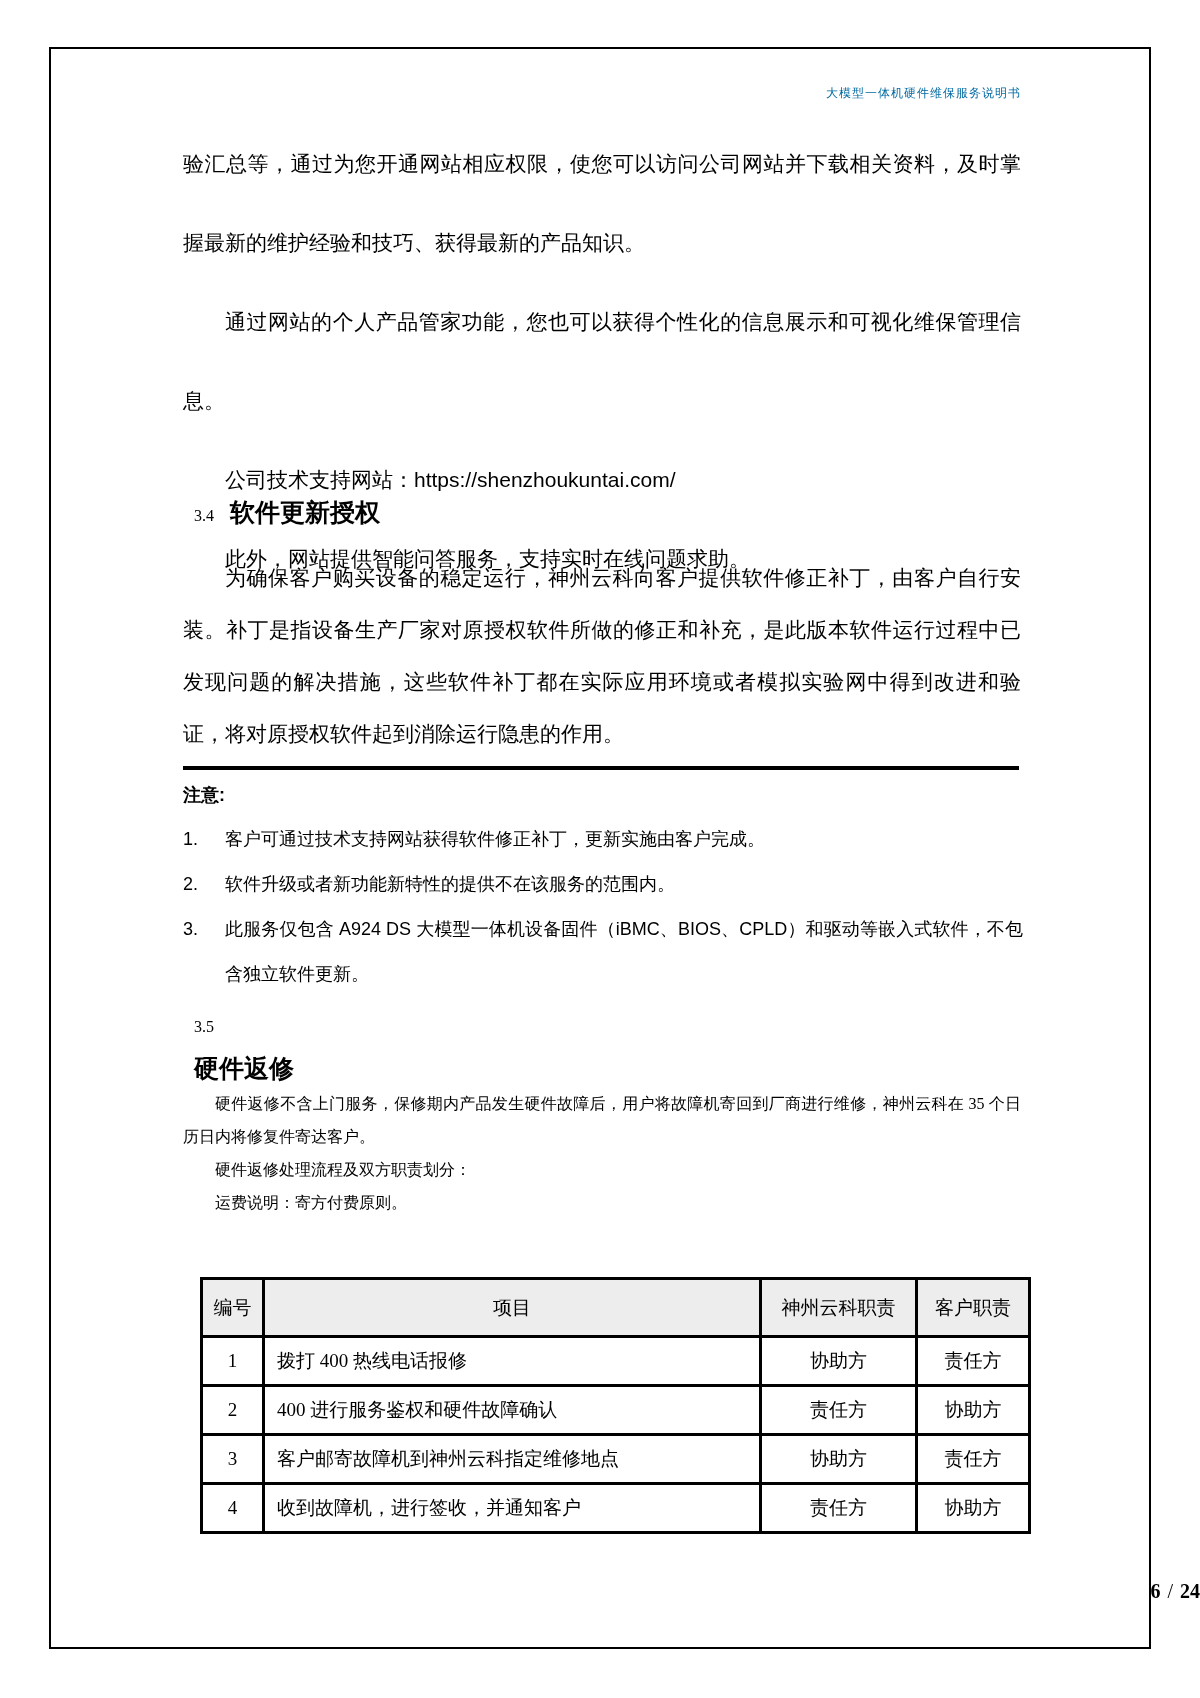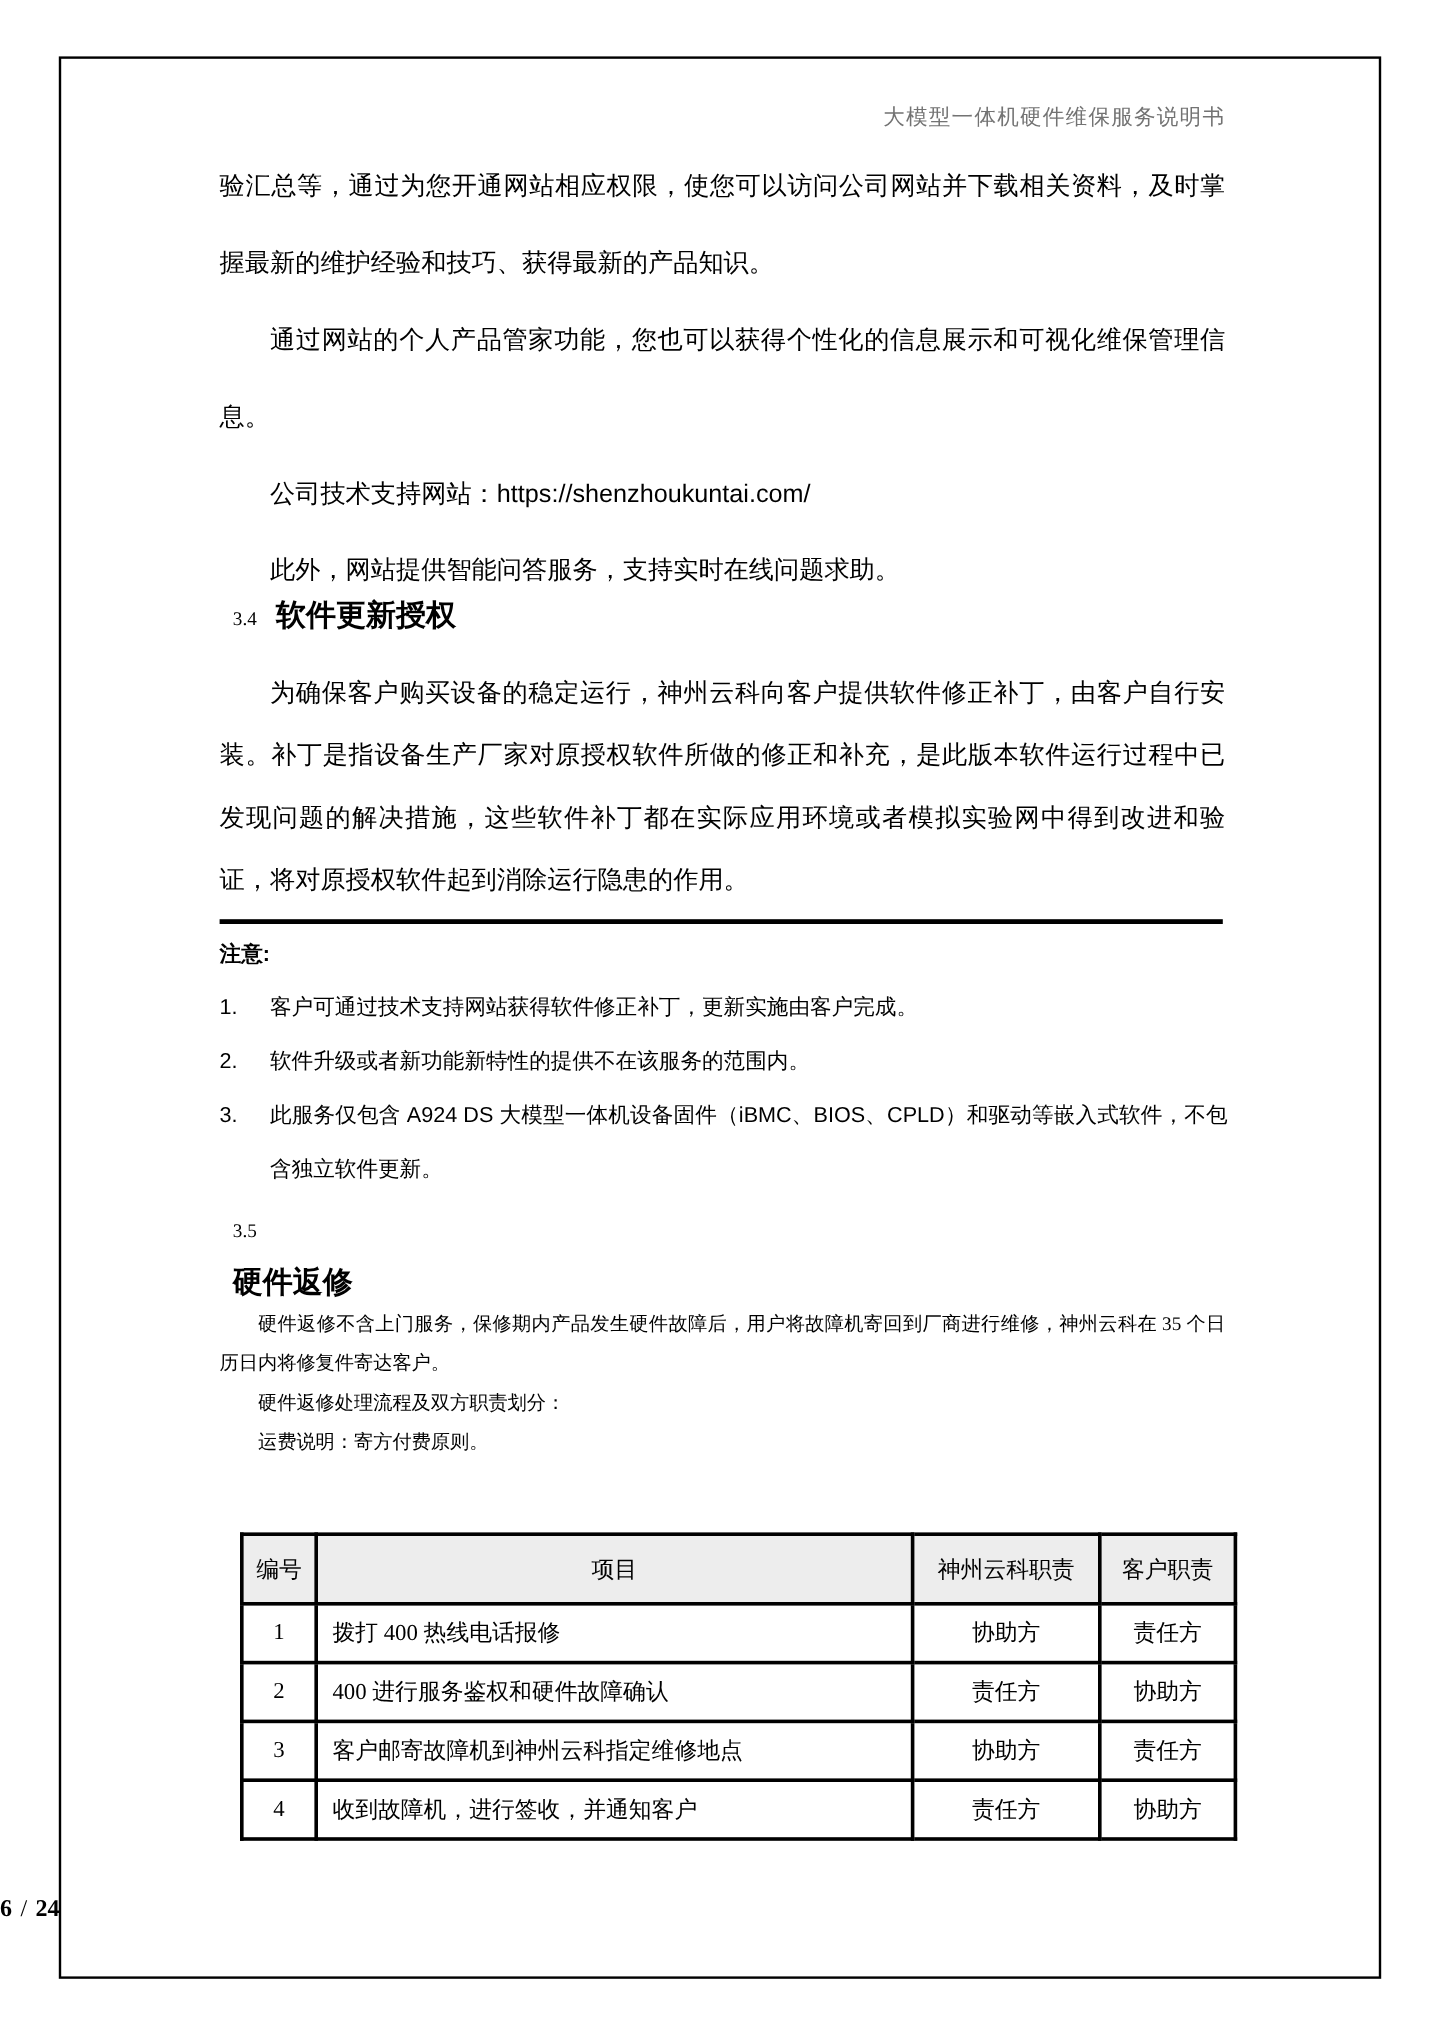--- a/index.html
+++ b/index.html
@@ -18,30 +18,30 @@
     left: 49px; top: 47px;
     width: 1102px; height: 1602px;
     border: 2px solid #000;
     background: #fff;
   }
 
   .header-title {
     position: absolute;
     top: 85px; right: 179px;
     font-family: "Liberation Serif", "DejaVu Serif", serif;
-    font-size: 18px;
+    font-size: 12px;
     letter-spacing: 1px;
-    color: #737373;
+    color: #0369a1;
   }
 
   .intro {
     position: absolute;
     left: 183px; top: 124px; width: 838px;
     font-size: 21px;
-    line-height: 64px;
+    line-height: 79px;
     text-align: justify;
   }
   .indent { text-indent: 2em; }
 
   .sec-heading {
     position: absolute;
     left: 194px;
     display: flex;
     align-items: baseline;
     gap: 16px;
@@ -126,21 +126,21 @@
     padding-left: 12px;
   }
   .col-no { width: 62px; }
   .col-item { width: 497px; }
   .col-vendor { width: 156px; }
   .col-customer { width: 113px; }
 
   .footer {
     position: absolute;
     left: 0; top: 1580px; width: 1200px;
-    text-align: left;
+    text-align: right;
     font-family: "Liberation Serif", "DejaVu Serif", serif;
     font-size: 20px;
   }
   .footer .num { font-weight: bold; }
   .footer .sep { margin: 0 7px; font-weight: normal; }
 </style>
 </head>
 <body>
 
 <div class="page-frame"></div>

